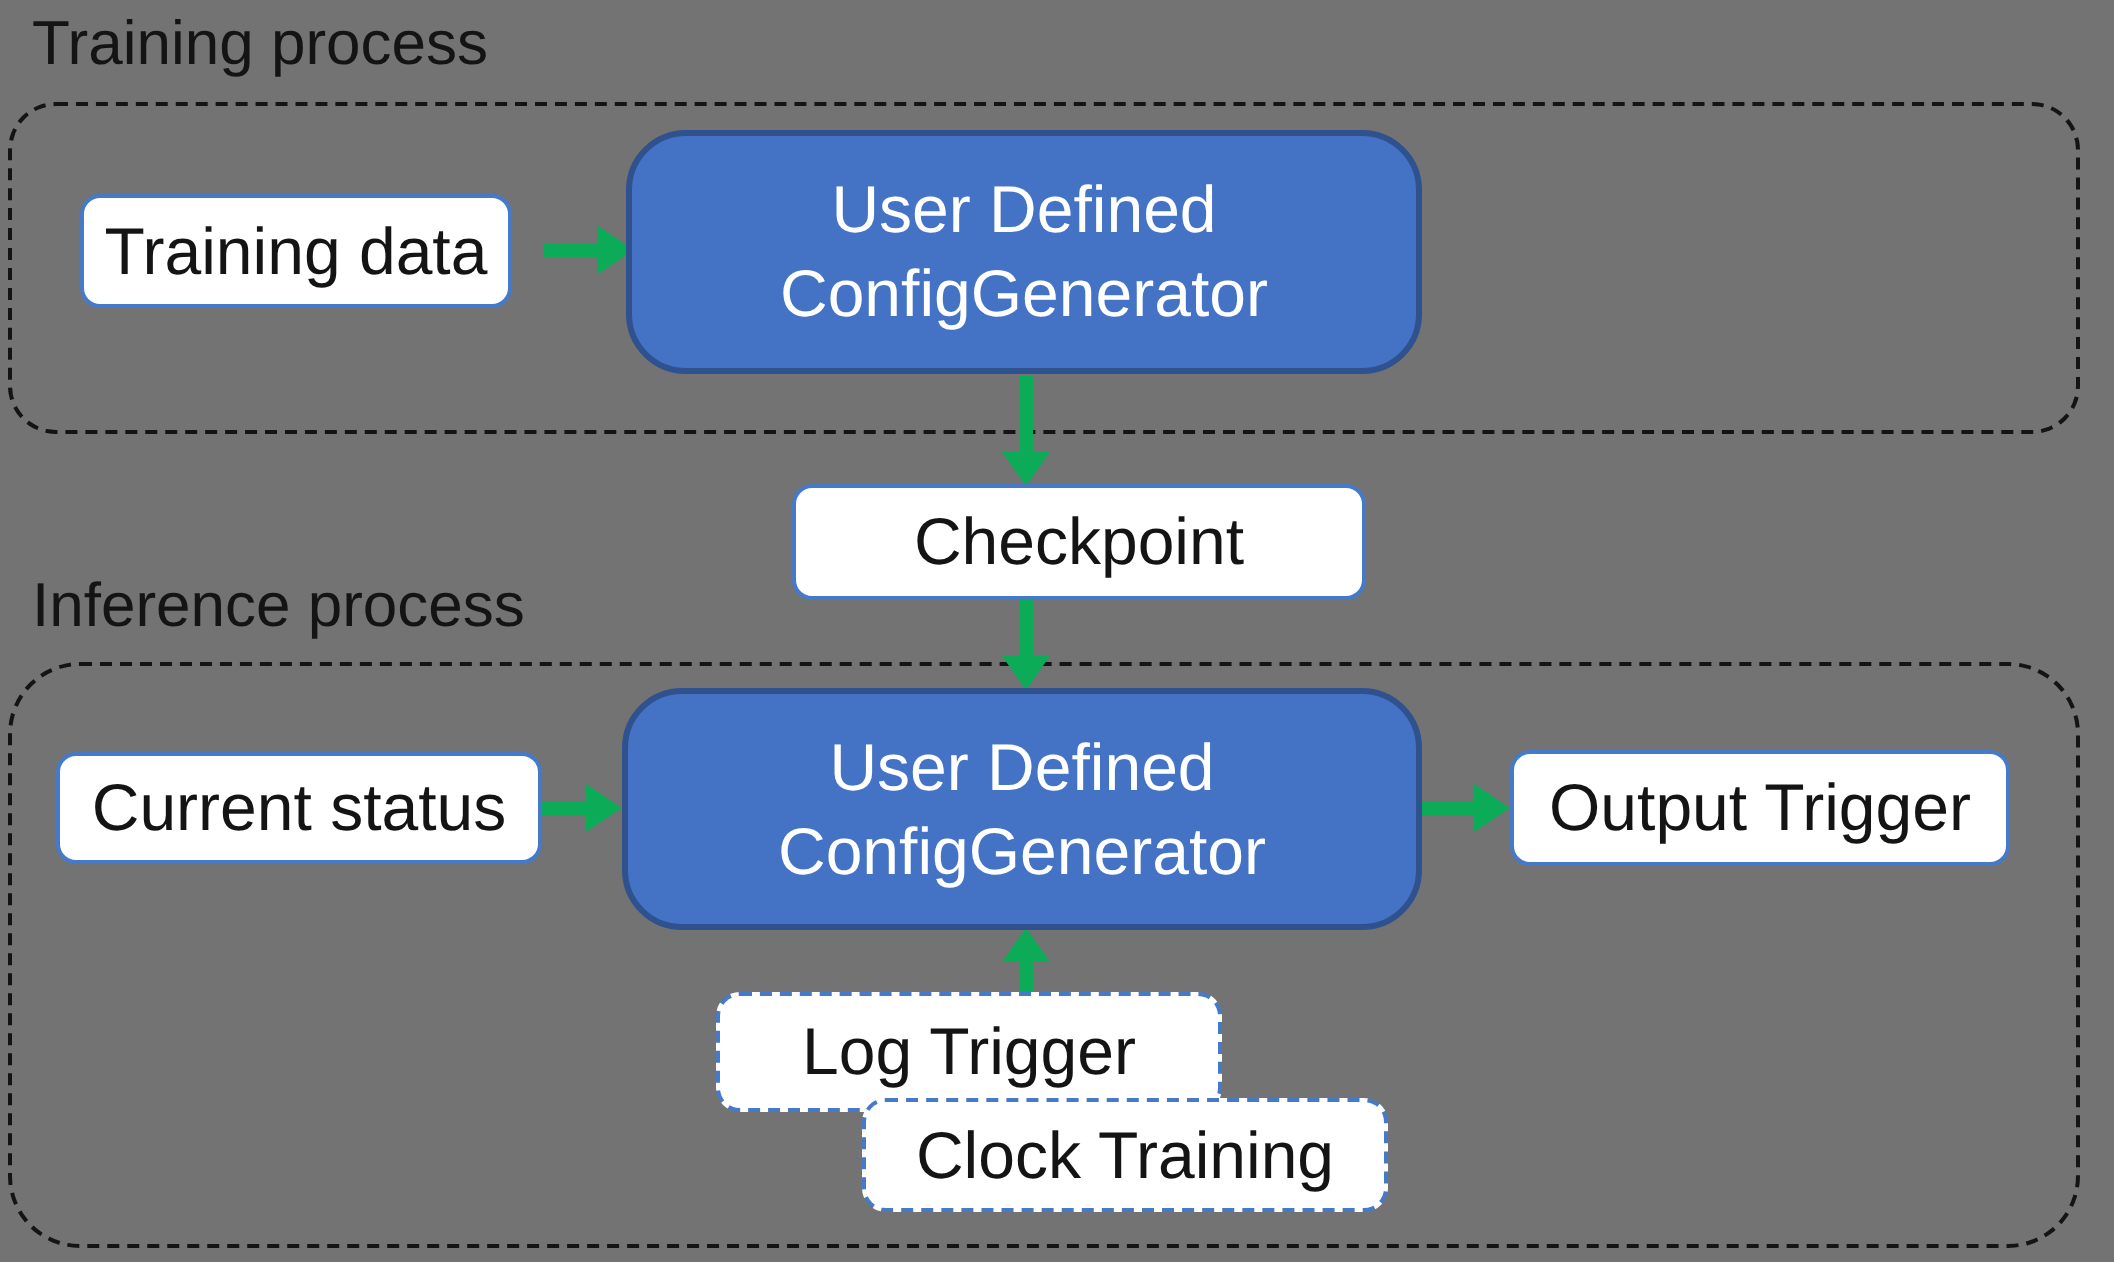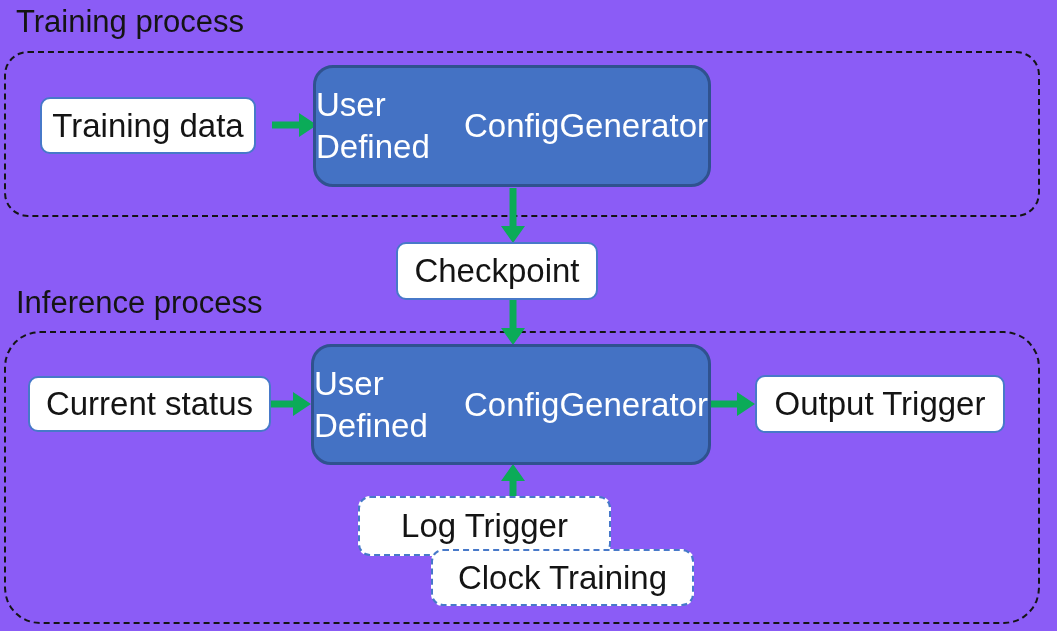--- a/index.html
+++ b/index.html
@@ -11,21 +11,21 @@
     --ink: #141414;
   }
   * { margin: 0; padding: 0; box-sizing: border-box; }
   html, body { background: #ffffff; }
   body { font-family: "Liberation Sans", sans-serif; color: var(--ink); }
 
   .stage {
     position: relative;
     width: 1057px;
     height: 631px;
-    background: #8b5cf6;
+    background: #737373;
     overflow: hidden;
   }
 
   .section-label {
     position: absolute;
     font-size: 31px;
     line-height: 1.15;
     color: var(--ink);
     white-space: nowrap;
   }
@@ -45,36 +45,37 @@
     border-radius: 10px;
     display: flex;
     align-items: center;
     justify-content: center;
     font-size: 33px;
     color: var(--ink);
     white-space: nowrap;
     z-index: 3;
   }
   #box-training-data  { left: 40px;  top: 97px;  width: 216px; height: 57px; }
-  #box-checkpoint     { left: 396px; top: 242px; width: 202px; height: 58px; }
+  #box-checkpoint     { left: 396px; top: 242px; width: 287px; height: 58px; }
   #box-current-status { left: 28px;  top: 376px; width: 243px; height: 56px; }
   #box-output-config  { left: 755px; top: 375px; width: 250px; height: 58px; }
 
   .node {
     position: absolute;
     background: var(--node-fill);
     border: 3px solid var(--node-border);
-    border-radius: 20px;
+    border-radius: 30px;
     display: flex;
+    flex-direction: column;
     align-items: center;
     justify-content: center;
     color: #ffffff;
     font-size: 33px;
     line-height: 42px;
-    text-align: left;
+    text-align: center;
     z-index: 3;
   }
   #node-generator-training  { left: 313px; top: 65px;  width: 398px; height: 122px; }
   #node-generator-inference { left: 311px; top: 344px; width: 400px; height: 121px; }
 
   .trigger-box {
     position: absolute;
     background: #ffffff;
     border: 2px dashed var(--trigger-border);
     border-radius: 12px;

